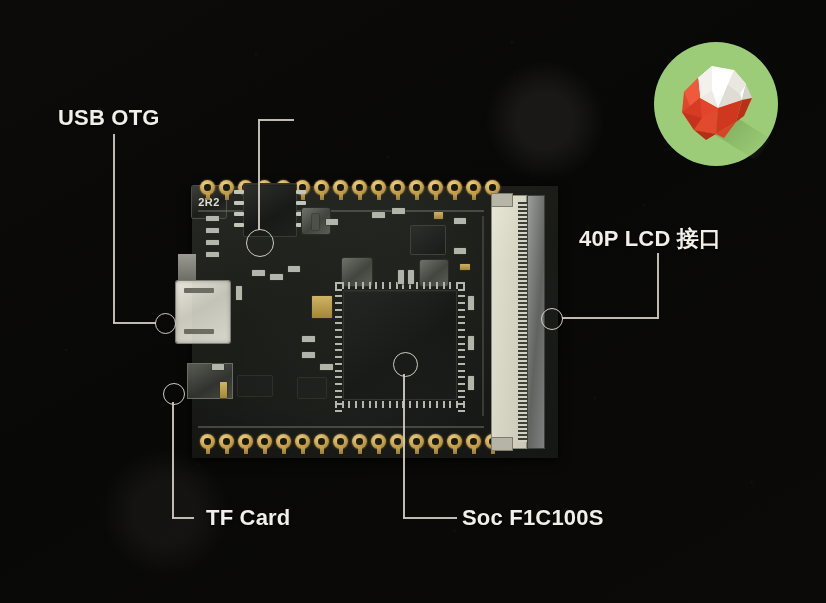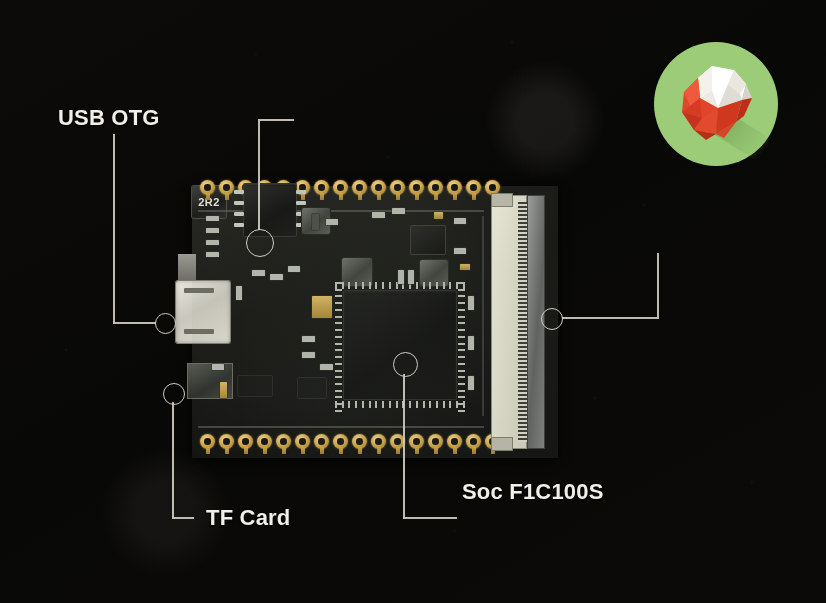--- a/index.html
+++ b/index.html
@@ -507,27 +507,28 @@
 
   <div class="label" style="left:58px;top:105px;">USB OTG</div>
   <div class="line v" style="left:113px;top:134px;height:189px;"></div>
   <div class="line h" style="left:113px;top:322px;width:43px;"></div>
   <div class="dot" style="left:155px;top:313px;width:19px;height:19px;"></div>
 
   <div class="line h" style="left:259px;top:119px;width:35px;"></div>
   <div class="line v" style="left:258px;top:119px;height:111px;"></div>
   <div class="dot" style="left:246px;top:229px;width:26px;height:26px;"></div>
 
+  <div class="label" style="left:579px;top:224px;">40P LCD 接口</div>
   <div class="line v" style="left:657px;top:253px;height:66px;"></div>
   <div class="line h" style="left:562px;top:317px;width:96px;"></div>
   <div class="dot" style="left:541px;top:308px;width:20px;height:20px;"></div>
 
   <div class="label" style="left:206px;top:505px;">TF Card</div>
   <div class="dot" style="left:163px;top:383px;width:20px;height:20px;"></div>
   <div class="line v" style="left:172px;top:402px;height:116px;"></div>
   <div class="line h" style="left:172px;top:517px;width:22px;"></div>
 
-  <div class="label" style="left:462px;top:479px;">Soc F1C100S</div>
+  <div class="label" style="left:462px;top:505px;">Soc F1C100S</div>
   <div class="dot" style="left:393px;top:352px;width:23px;height:23px;"></div>
   <div class="line v" style="left:403px;top:374px;height:144px;"></div>
   <div class="line h" style="left:403px;top:517px;width:54px;"></div>
 
 </div>
 
 </body></html>

